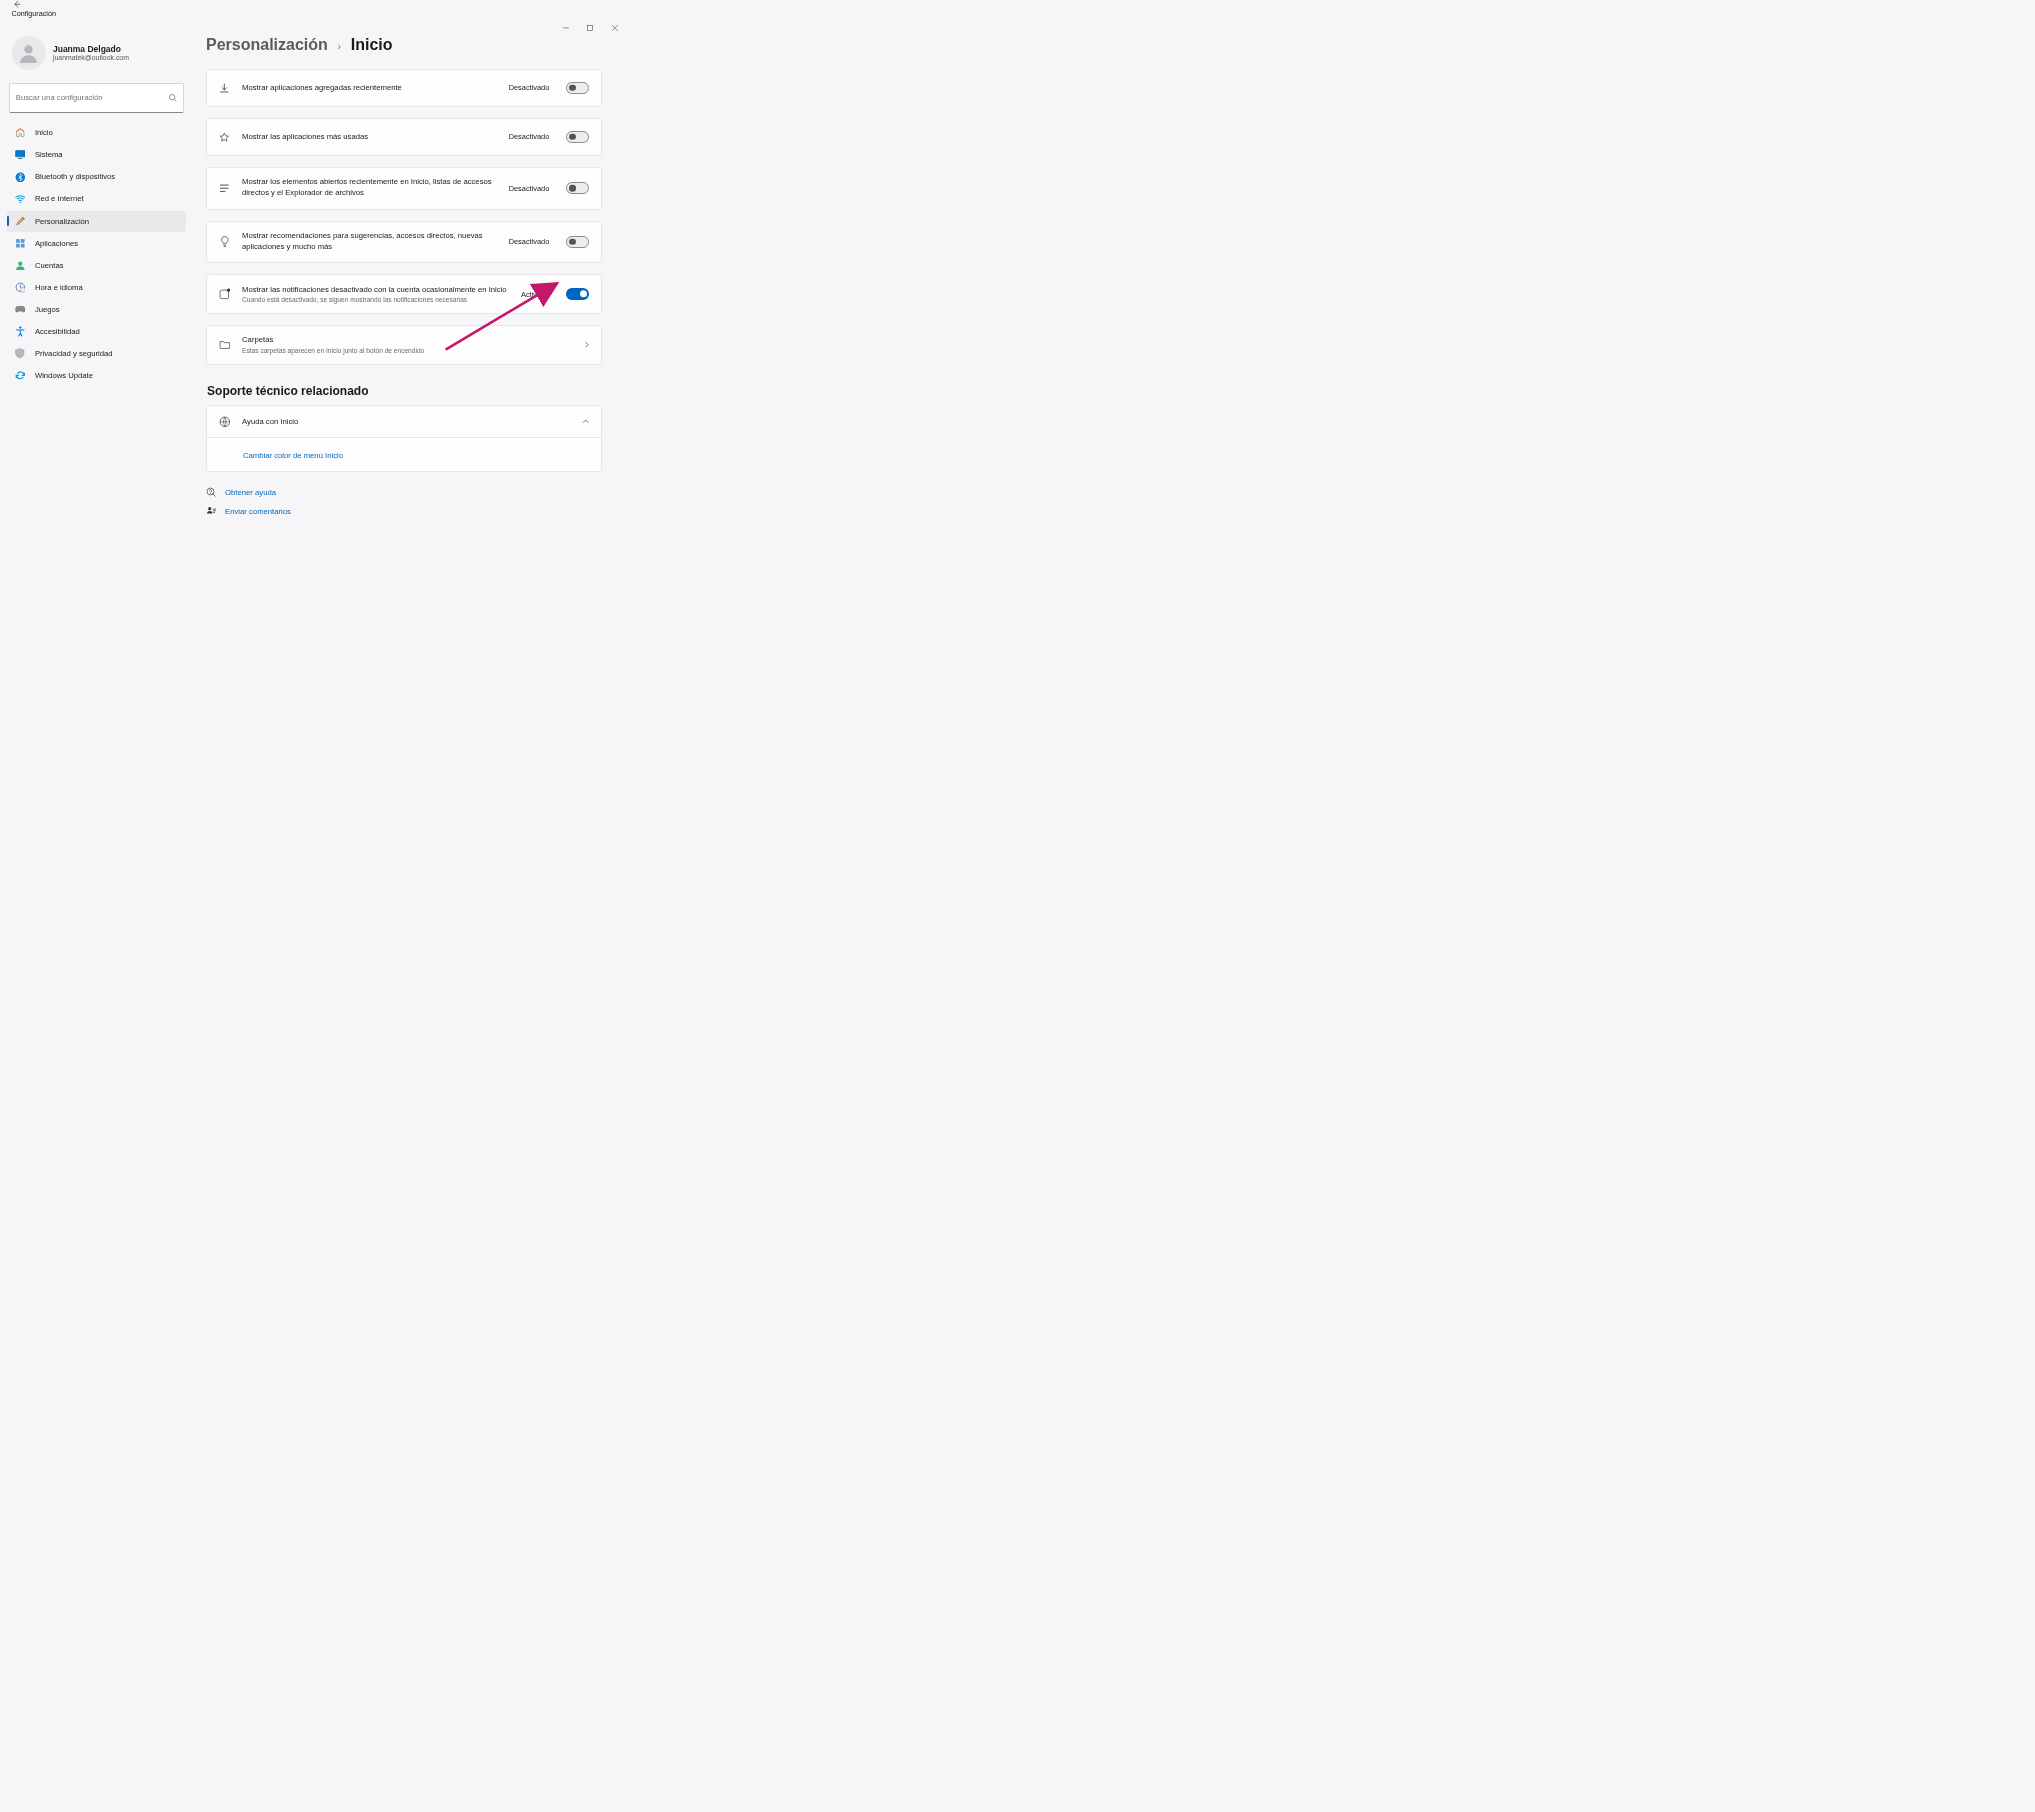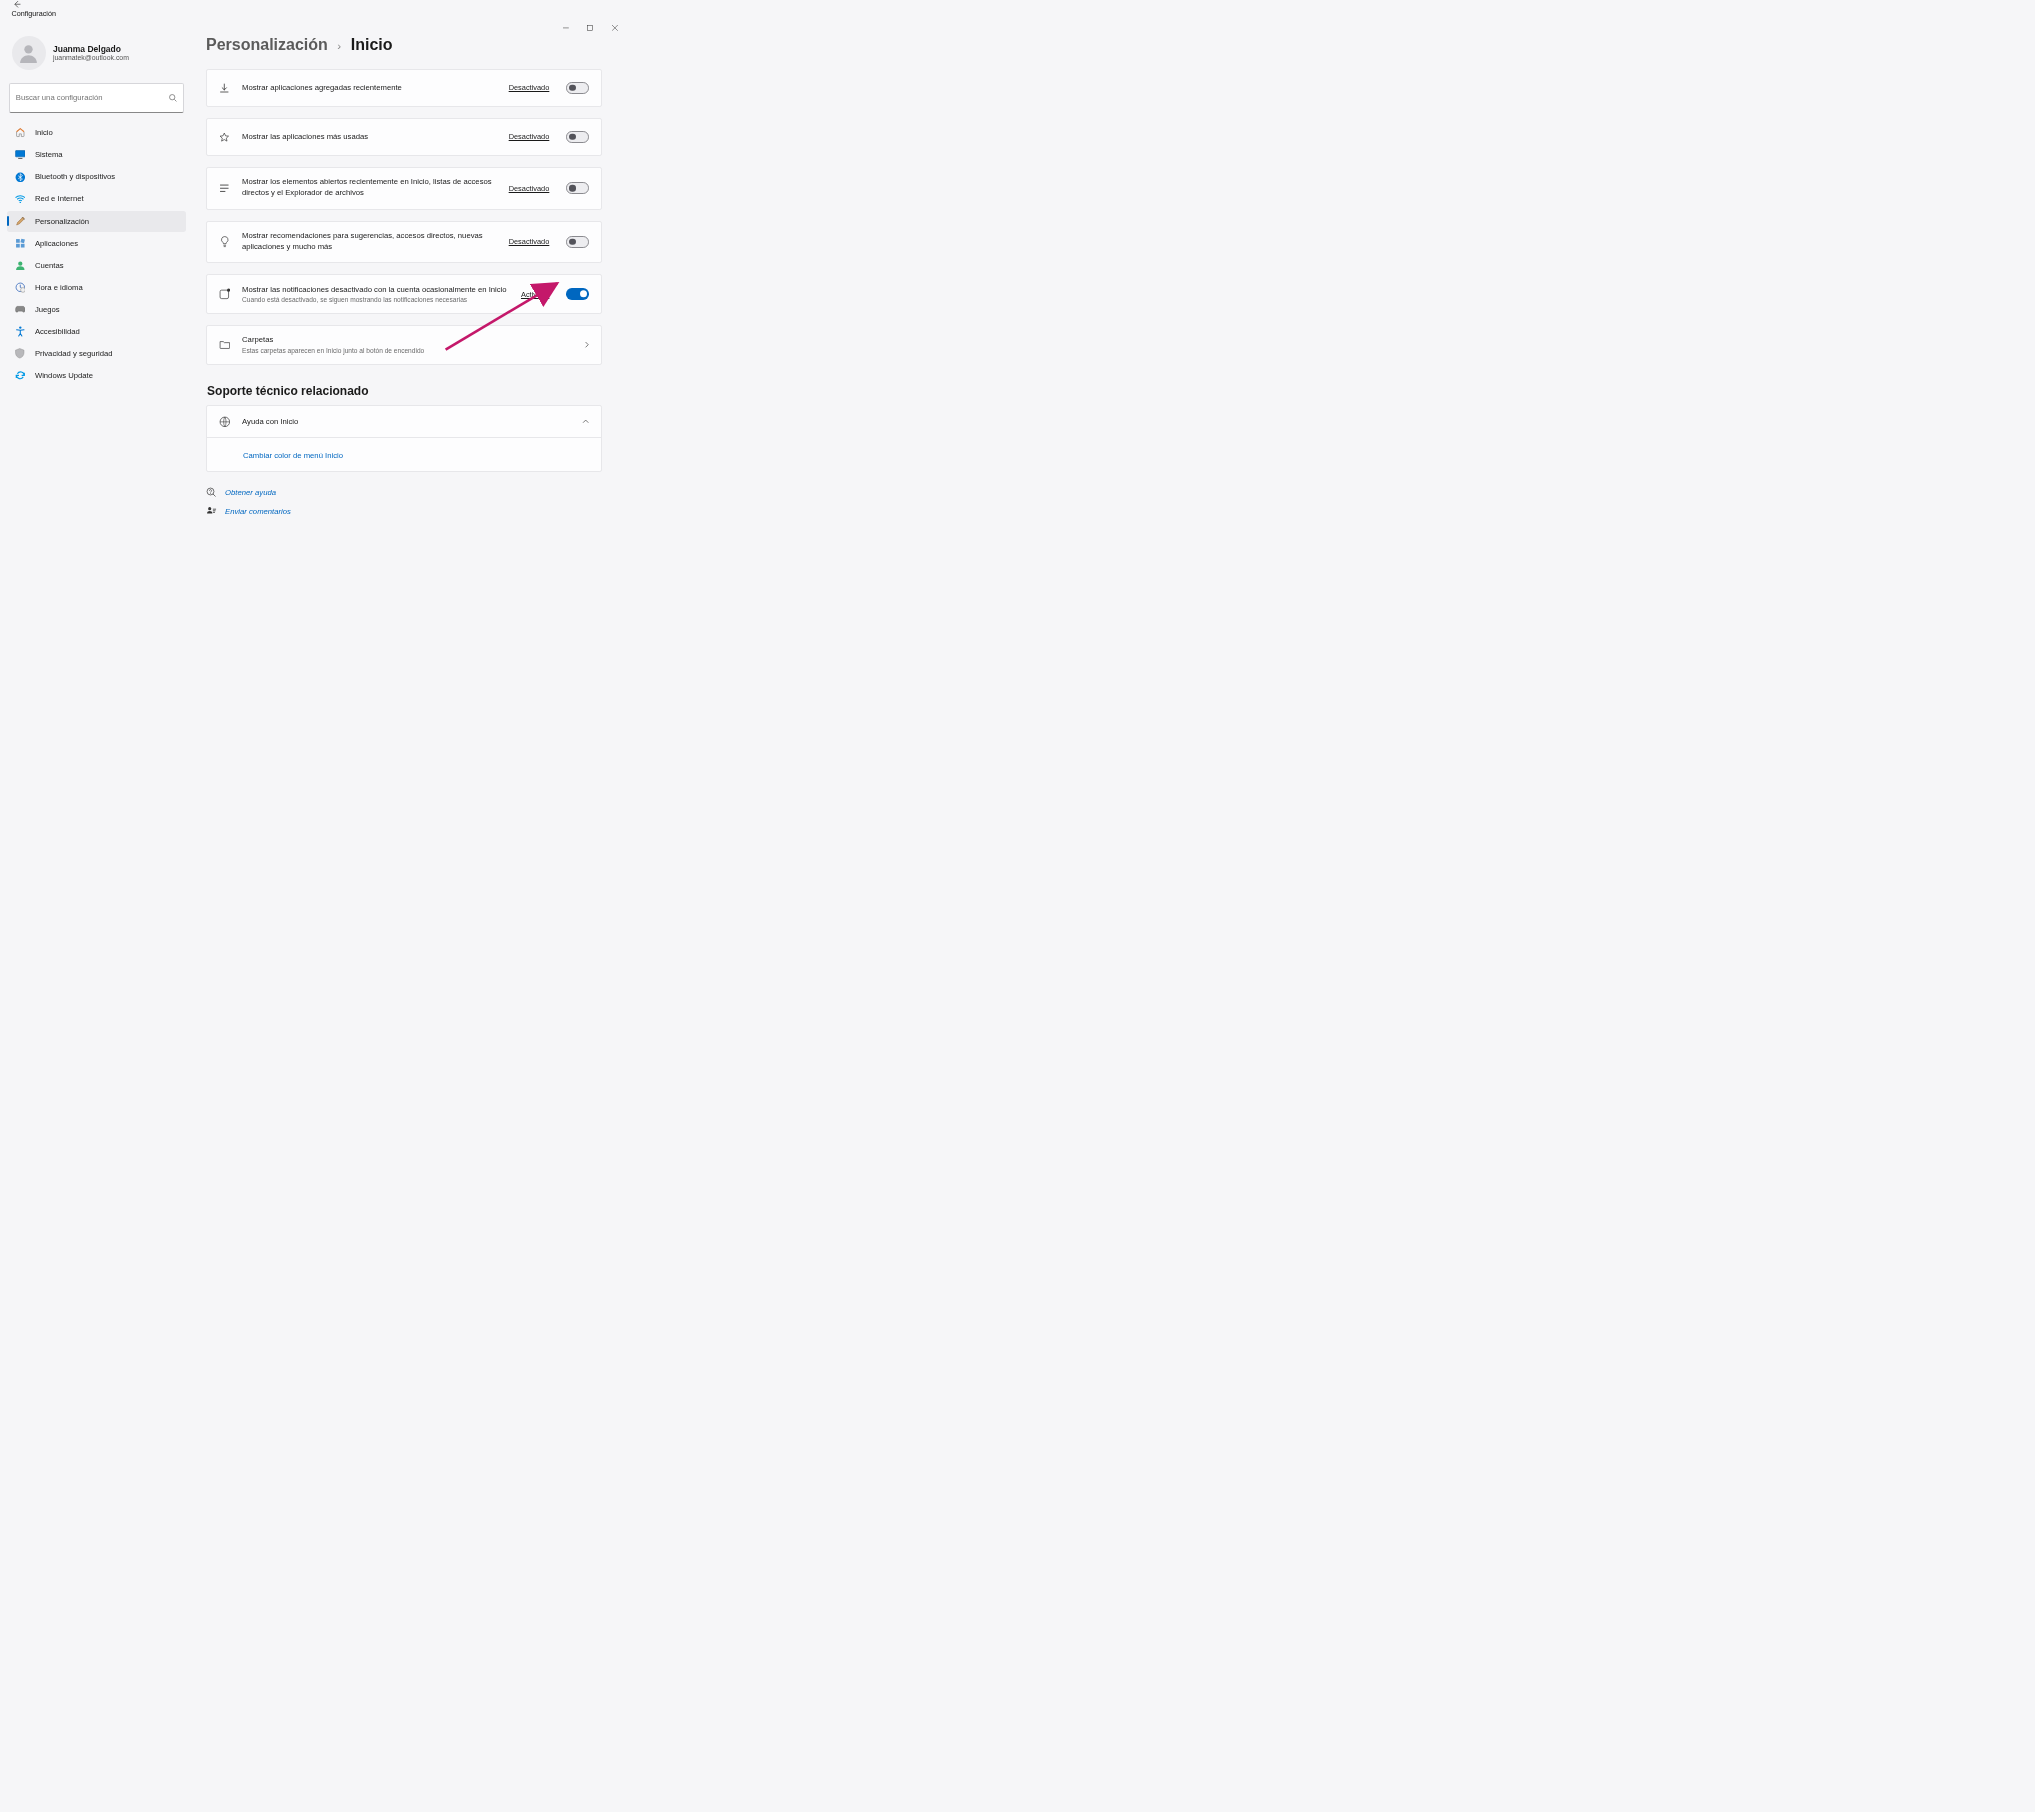--- a/index.html
+++ b/index.html
@@ -134,21 +134,21 @@
   }
   .row .row-icon {
     width: 11.7px; height: 11.7px;
     flex-shrink: 0;
     display: flex; align-items: center; justify-content: center;
     color: #333;
   }
   .row .row-text { flex: 1; }
   .row .row-title { font-size: 7.7px; color: #1a1a1a; line-height: 1.4; }
   .row .row-sub { font-size: 6.6px; color: #6b6b6b; margin-top: 1.1px; }
-  .row .row-state { font-size: 7.4px; color: #1a1a1a; margin-right: 5.3px; text-decoration: underline; }
+  .row .row-state { font-size: 7.4px; color: #1a1a1a; margin-right: 5.3px; }
   
   .toggle {
     width: 23px; height: 11.7px;
     border-radius: 5.8px;
     position: relative;
     flex-shrink: 0;
   }
   .toggle.off {
     background: #ededf0;
     border: 0.5px solid #8a8a8f;
@@ -191,21 +191,21 @@
     padding: 11.7px 11.7px 11.7px 36px;
   }
   .link { color: #0067c0; font-size: 7.7px; }
   
   .footer-links {
     margin-top: 15px;
     display: flex; flex-direction: column; gap: 8.5px;
     max-width: 396px;
   }
   .footer-link {
-    display: flex; align-items: center; gap: 8.5px; font-style: italic;
+    display: flex; align-items: center; gap: 8.5px;
   }
   .footer-link .link { font-size: 7.7px; }
   
   .annotation-arrow {
     position: absolute;
     pointer-events: none;
     z-index: 100;
   }
   svg { display: block; }
 </style>

